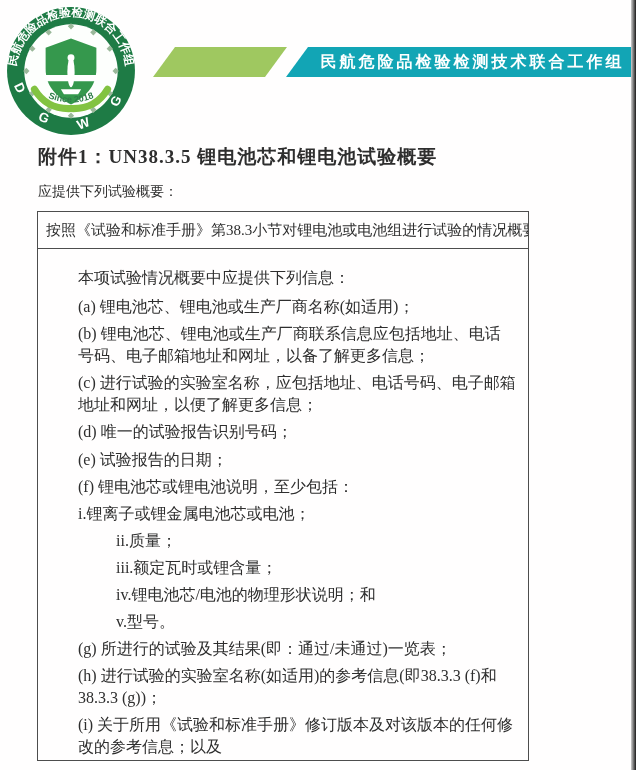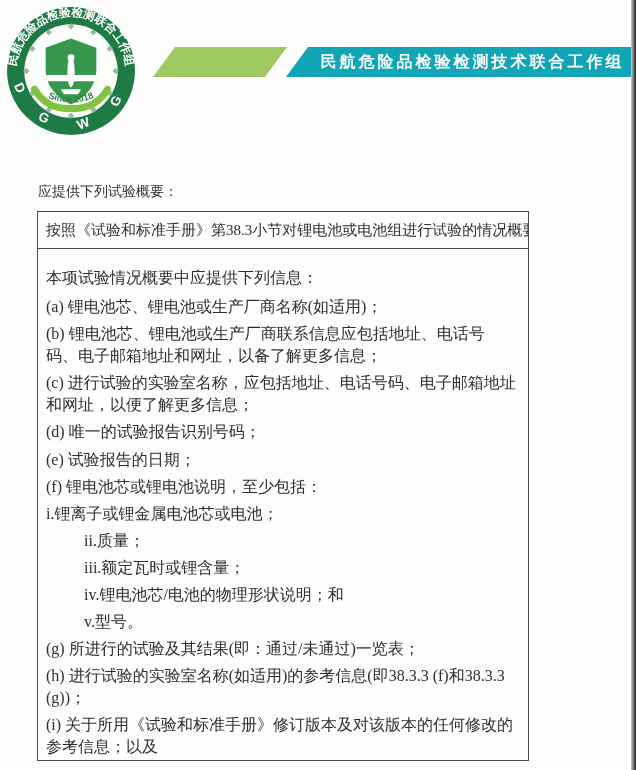--- a/index.html
+++ b/index.html
@@ -24,21 +24,21 @@
   
   .doc-title{position:absolute;left:38px;top:144px;font-size:19px;font-weight:bold;
              letter-spacing:1px;white-space:nowrap;}
   .doc-intro{position:absolute;left:38px;top:183px;font-size:14px;}
 
   
   .box{position:absolute;left:37px;top:211px;width:492px;height:550px;
        border:1px solid #4d4d4d;box-sizing:border-box;overflow:hidden;background:#fffefe;}
   .box-header{height:37px;border-bottom:1px solid #4d4d4d;box-sizing:border-box;
               display:flex;align-items:center;padding:0 8px;font-size:15px;white-space:nowrap;}
-  .box-body{padding:18px 12px 8px 8px;font-size:16px;line-height:1.38;}
+  .box-body{padding:18px 12px 8px 8px;font-size:16px;line-height:1.38;margin-left:32px;}
   .box-body p{margin:0 0 5px 0;}
   .box-body p.lead{margin-bottom:7px;}
   .box-body p.indent{padding-left:38px;}
 </style>
 </head>
 <body>
 
 <div class="page">
 
   <svg class="logo" viewBox="0 0 132 132">
@@ -88,20 +88,21 @@
     <text font-size="9" font-weight="bold" fill="#2f7d4a" font-family="'Liberation Sans','DejaVu Sans',sans-serif">
       <textPath href="#arcSince" startOffset="50%" text-anchor="middle">Since 2018</textPath>
     </text>
   </svg>
 
   <div class="banner-green" style="background:#9fc860;"></div>
   <div class="banner-teal" style="background:#12a5b5;">
     <span class="t">民航危险品检验检测技术联合工作组</span>
   </div>
 
+  <div class="doc-title">附件1：UN38.3.5 锂电池芯和锂电池试验概要</div>
   <div class="doc-intro">应提供下列试验概要：</div>
 
   <div class="box">
     <div class="box-header">按照《试验和标准手册》第38.3小节对锂电池或电池组进行试验的情况概要</div>
     <div class="box-body">
       <p class="lead">本项试验情况概要中应提供下列信息：</p>
       <div>
         <p class="item">(a) 锂电池芯、锂电池或生产厂商名称(如适用)；</p>
           <p class="item">(b) 锂电池芯、锂电池或生产厂商联系信息应包括地址、电话号码、电子邮箱地址和网址，以备了解更多信息；</p>
           <p class="item">(c) 进行试验的实验室名称，应包括地址、电话号码、电子邮箱地址和网址，以便了解更多信息；</p>

